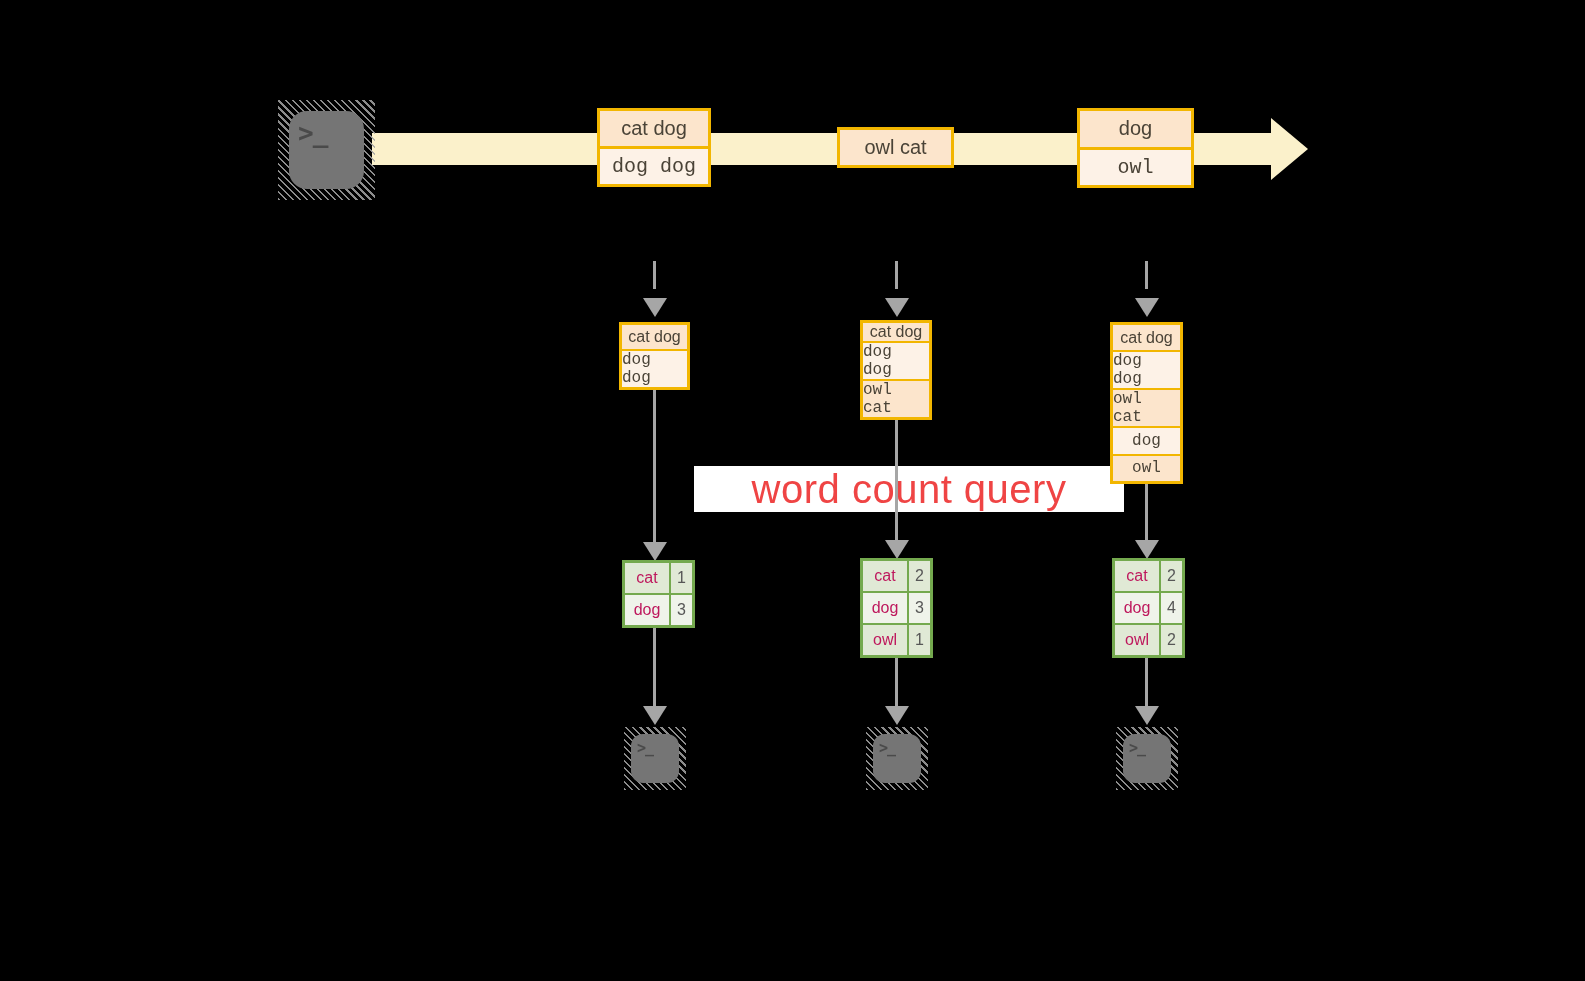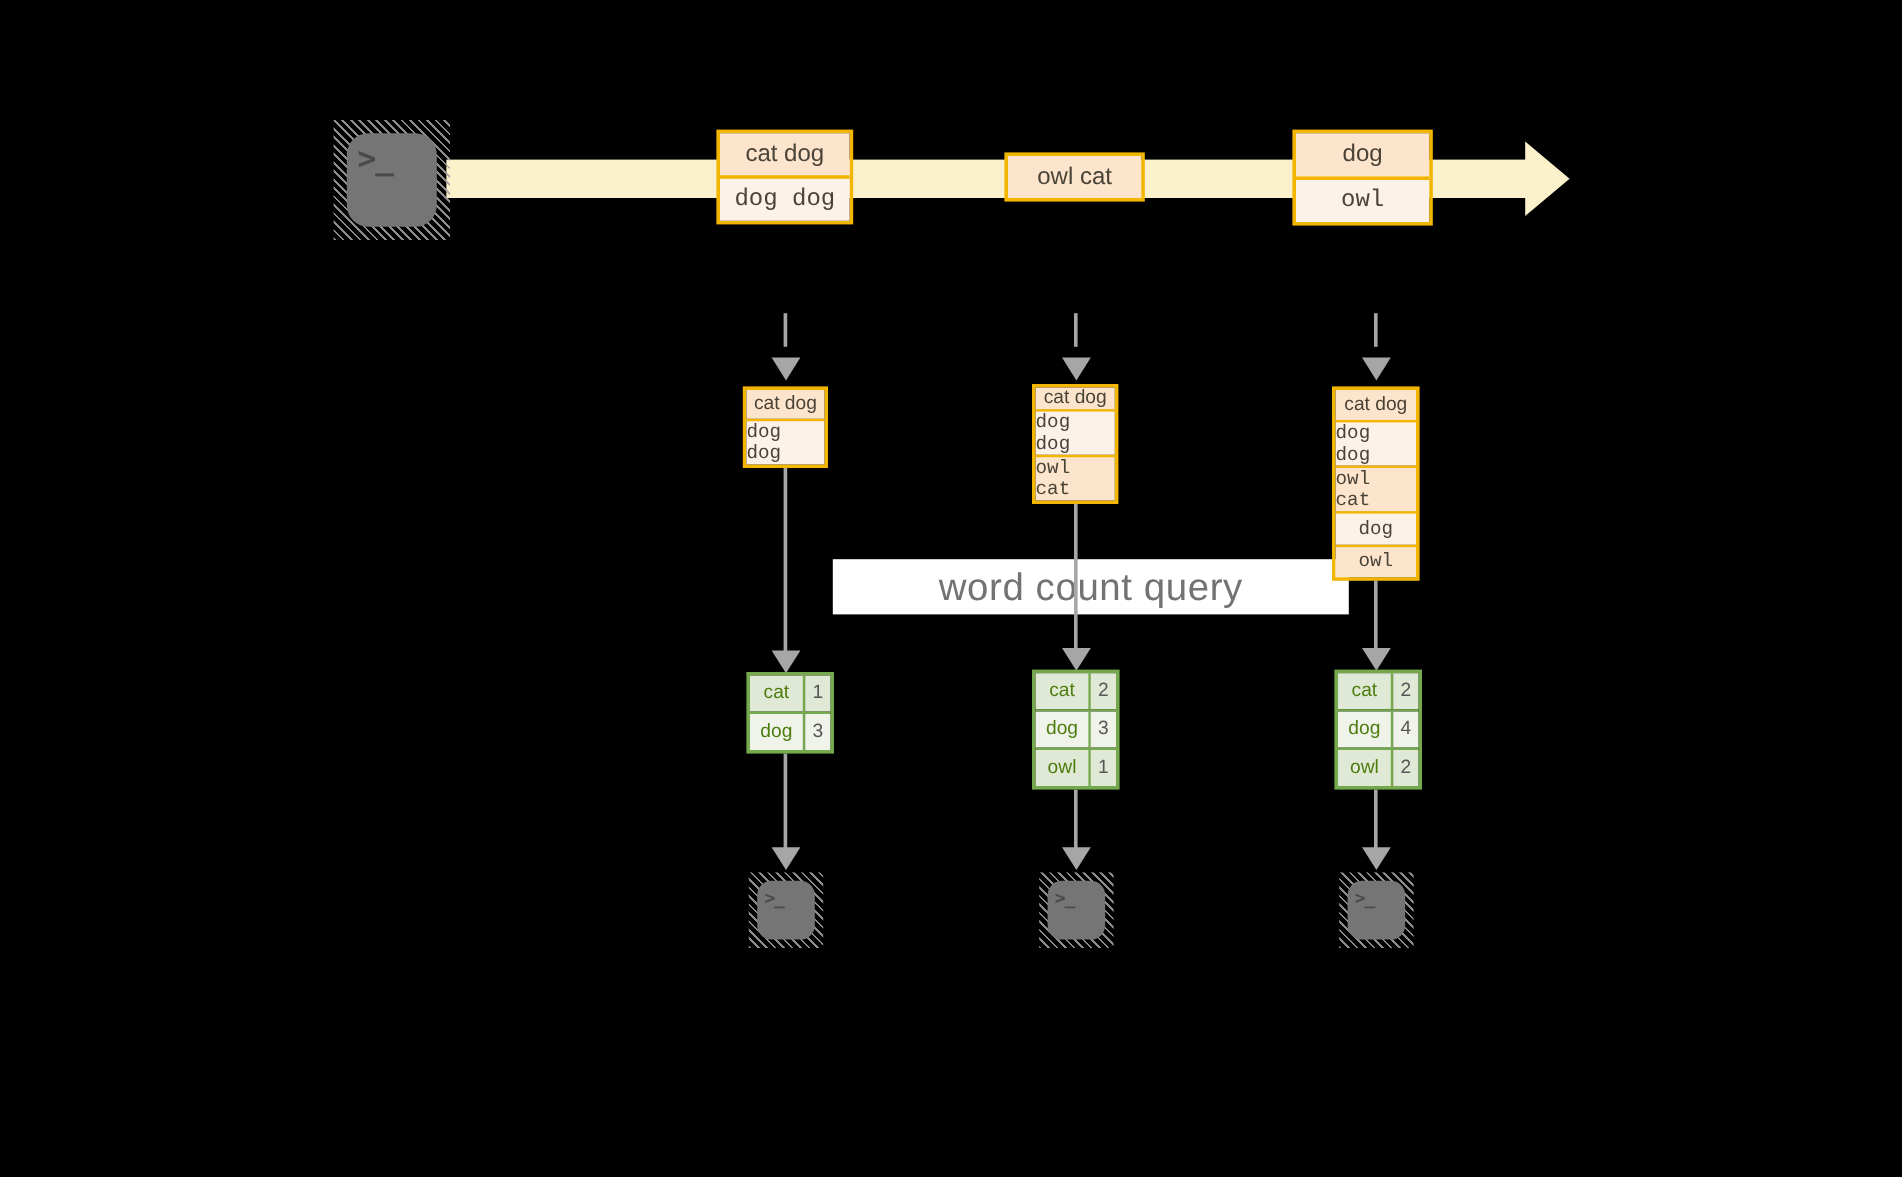--- a/index.html
+++ b/index.html
@@ -25,28 +25,28 @@
   .stack .gold-cell{font-size:16px;}
   .stack .gold-cell + .gold-cell{border-top:2px solid #F2B600;}
   .fill-dark{background:#FCE5CC;}
   .fill-light{background:#FDF2E7;}
 
   
   .vline{width:3px;background:#A6A6A6;z-index:3;}
   .down-head{width:0;height:0;border-left:12px solid transparent;border-right:12px solid transparent;border-top:19px solid #A6A6A6;z-index:3;}
 
   
-  .query-label{background:#FFFFFF;color:#737373;font-size:32px;font-weight:300;
+  .query-label{background:#FFFFFF;color:#ef4444;font-size:40px;font-weight:300;
                display:flex;align-items:center;justify-content:center;z-index:2;letter-spacing:.5px;}
 
   
   .green-table{border:3px solid #74A94E;display:flex;flex-direction:column;z-index:4;}
   .g-row{display:flex;flex:1;}
   .g-row + .g-row{border-top:2px solid #74A94E;}
-  .g-word{width:44px;display:flex;align-items:center;justify-content:center;font-size:16px;color:#4d7c0f;border-right:2px solid #74A94E;}
+  .g-word{width:44px;display:flex;align-items:center;justify-content:center;font-size:16px;color:#be185d;border-right:2px solid #74A94E;}
   .g-count{flex:1;display:flex;align-items:center;justify-content:center;font-size:16px;color:#575757;}
   .row-dark .g-word,.row-dark .g-count{background:#E0E9D5;}
   .row-light .g-word,.row-light .g-count{background:#EFF3EA;}
 </style>
 </head>
 <body>
 
 <div class="abs hatch" style="left:278px;top:100px;width:97px;height:100px;">
   <div class="term-inner" style="inset:11px;border-radius:18px;"></div>
   <span class="term-glyph" style="left:20px;top:18px;font-size:26px;">&gt;_</span>

